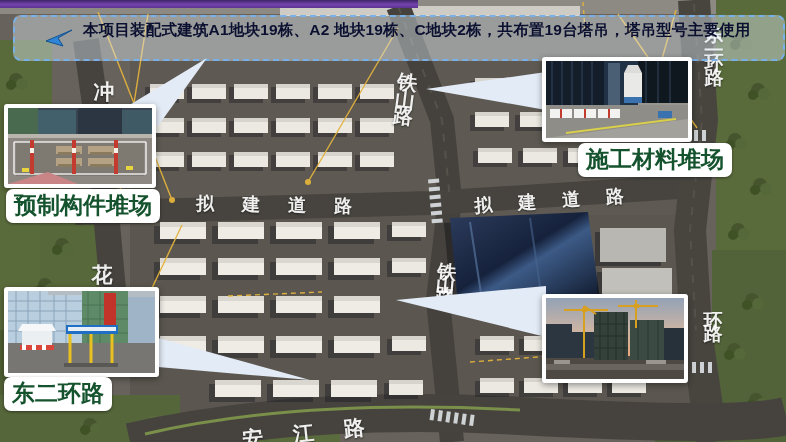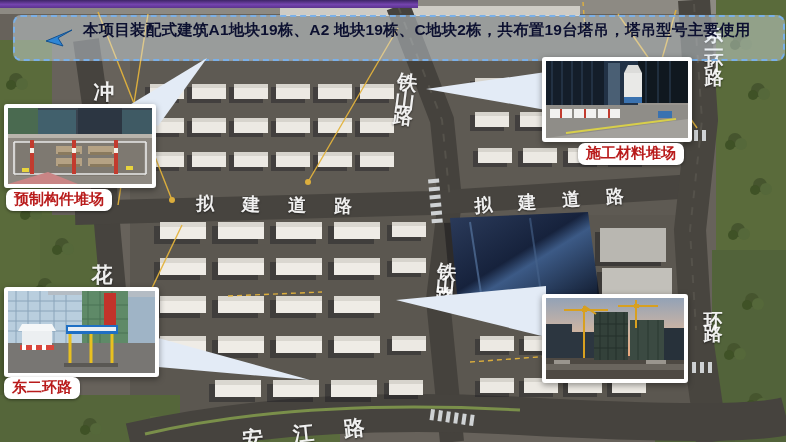--- a/index.html
+++ b/index.html
@@ -43,21 +43,21 @@
   #lbl-erhuan{left:700px;top:296px;font-size:19px;letter-spacing:13px;}
   #lbl-jiang{left:242px;top:418px;font-size:21px;letter-spacing:30px;transform:rotate(-6deg);}
   
   .inset{
     position:absolute;border:4px solid #fff;border-radius:3px;
     box-shadow:0 2px 6px rgba(0,0,0,0.4);overflow:hidden;background:#9aa4ae;
   }
   .callout-label{
     position:absolute;background:#fff;border-radius:7px;
     box-shadow:0 1px 3px rgba(0,0,0,0.45);
-    font-size:15px;font-weight:700;color:#b91c1c;
+    font-size:23px;font-weight:700;color:#14532d;
     padding:1px 8px 2px 8px;white-space:nowrap;
   }
   #pointer-layer{position:absolute;left:0;top:0;}
 </style>
 </head>
 <body>
 
 <div id="stage">
 
   <svg class="abs" width="786" height="442" viewBox="0 0 786 442" style="left:0;top:0">

